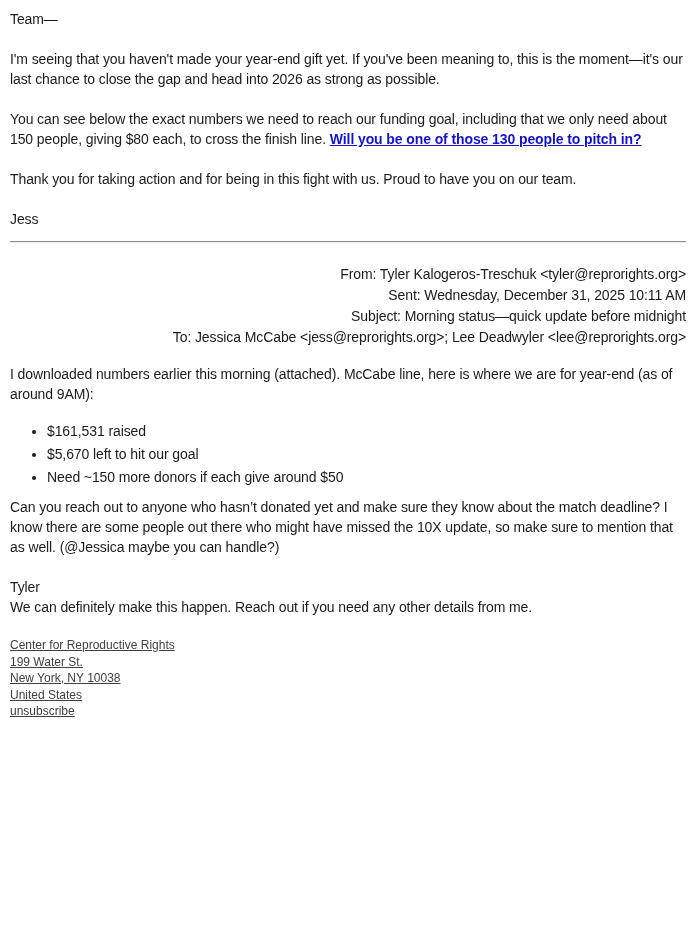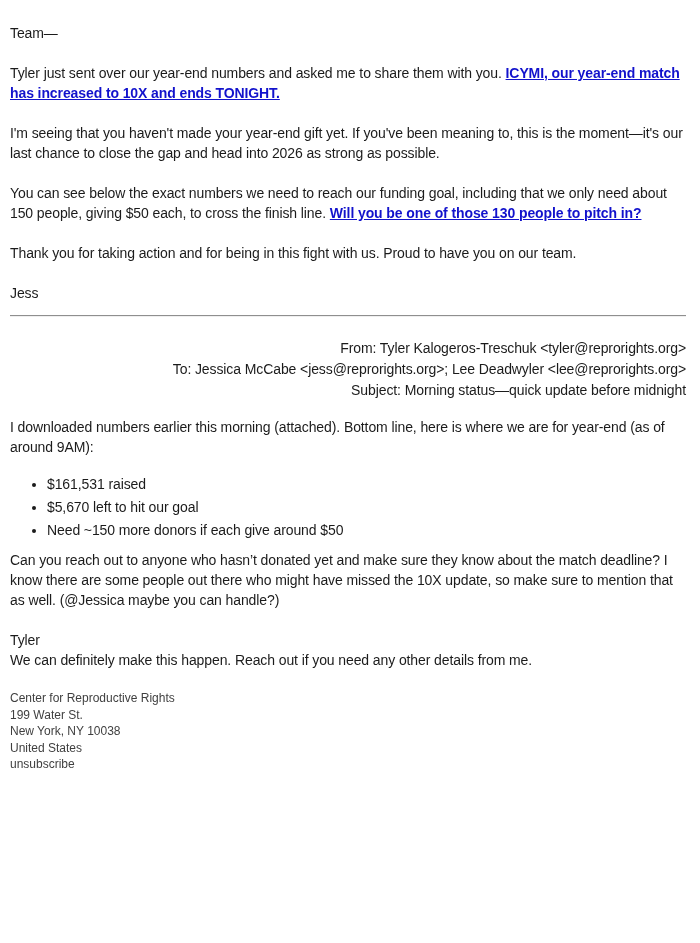--- a/index.html
+++ b/index.html
@@ -8,21 +8,21 @@
     background: #ffffff;
   }
   body {
     width: 700px;
     height: 943px;
     font-family: "Liberation Sans", sans-serif;
     color: var(--body-text, #1b1b1b);
     overflow: hidden;
   }
   .page {
-    padding: 23px 14px 0 10px;
+    padding: 9px 14px 0 10px;
     font-size: 14px;
     line-height: 20px;
     letter-spacing: -0.1px;
   }
   .para {
     margin: 0 0 20px 0;
   }
   .para.sig {
     margin-bottom: 0;
   }
@@ -56,58 +56,59 @@
   }
   ul.bullets li {
     line-height: 23px;
   }
   .footer {
     margin-top: 19px;
     font-size: 12px;
     line-height: 16.5px;
     letter-spacing: 0;
     color: var(--footer-text, #3f3f3f);
+    text-decoration: underline;
   }
   a.unsub {
     display: block;
     color: inherit;
     text-decoration: none;
     cursor: pointer;
     width: -moz-fit-content;
     width: fit-content;
     text-align: center;
   }
 </style>
 </head>
 <body>
 
 <div class="page">
 
   <p class="para">Team—</p>
 
-  <p class="para"><span>Tyler just sent over our year-end numbers and asked me to share them with you. </span><a href="#" class="link">ICYMI, our year-end match has increased to 10X and ends TONIGHT.</a></p>
 
   <p class="para">I'm seeing that you haven't made your year-end gift yet. If you've been meaning to, this is the moment—it's our last chance to close the gap and head into 2026 as strong as possible.</p>
 
-  <p class="para"><span>You can see below the exact numbers we need to reach our funding goal, including that we only need about 150 people, giving $50 each, to cross the finish line. </span><a href="#" class="link">Will you be one of those 130 people to pitch in?</a></p>
+  <p class="para"><span>You can see below the exact numbers we need to reach our funding goal, including that we only need about 150 people, giving $80 each, to cross the finish line. </span><a href="#" class="link">Will you be one of those 130 people to pitch in?</a></p>
 
   <p class="para">Thank you for taking action and for being in this fight with us. Proud to have you on our team.</p>
 
   <p class="para sig">Jess</p>
 
   <hr class="divider">
 
   <div class="headers">
     <div class="hline">From: Tyler Kalogeros-Treschuk &lt;tyler@reprorights.org&gt;</div>
+    <div class="hline">Sent: Wednesday, December 31, 2025 10:11 AM</div>
+    <div class="hline">Subject: Morning status—quick update before midnight</div>
     <div class="hline">To: Jessica McCabe &lt;jess@reprorights.org&gt;; Lee Deadwyler &lt;lee@reprorights.org&gt;</div>
-    <div class="hline">Subject: Morning status—quick update before midnight</div>
   </div>
 
 
-  <p class="para tight">I downloaded numbers earlier this morning (attached). Bottom line, here is where we are for year-end (as of around 9AM):</p>
+  <p class="para tight">I downloaded numbers earlier this morning (attached). McCabe line, here is where we are for year-end (as of around 9AM):</p>
 
   <ul class="bullets">
     <li>$161,531 raised</li>
     <li>$5,670 left to hit our goal</li>
     <li>Need ~150 more donors if each give around $50</li>
   </ul>
 
   <p class="para">Can you reach out to anyone who hasn’t donated yet and make sure they know about the match deadline? I know there are some people out there who might have missed the 10X update, so make sure to mention that as well. (@Jessica maybe you can handle?)</p>
 
   <p class="para sig">Tyler</p>

